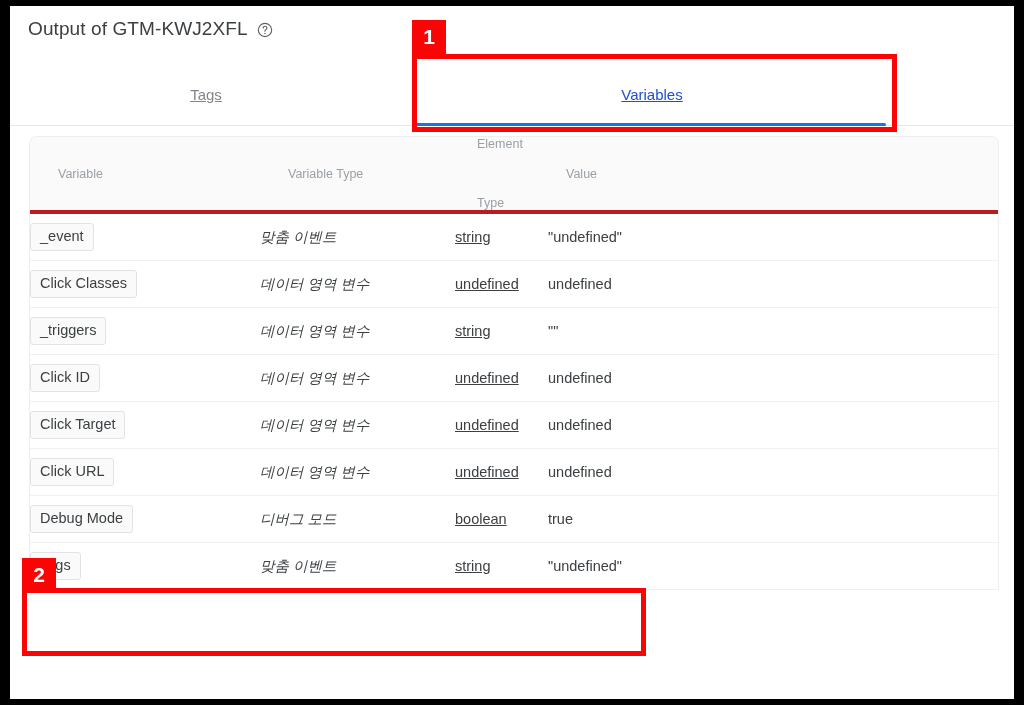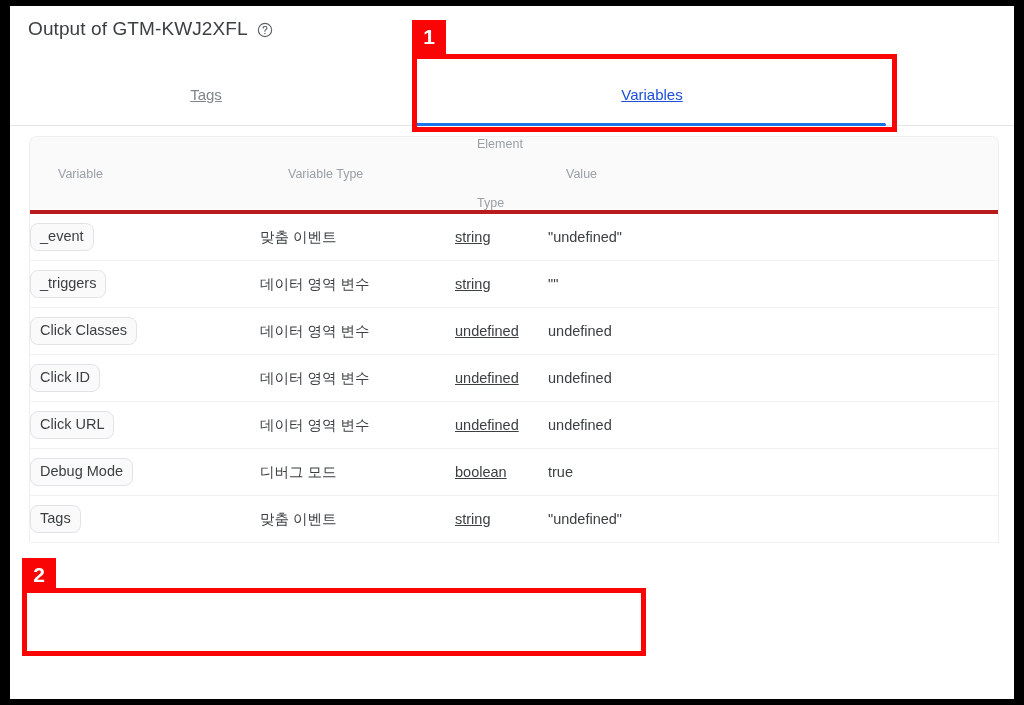--- a/index.html
+++ b/index.html
@@ -140,29 +140,29 @@
   table.vars tbody td {
     height: 46px;
     padding: 0;
     font-size: 14.5px;
     color: #3c4043;
     vertical-align: middle;
     border-bottom: 1px solid #f0f1f3;
     background: #ffffff;
   }
   td.c-var-cell   { padding-left: 28px; }
-  td.c-type-cell  { padding-left: 28px; color: #3c4043; }
+  td.c-type-cell  { padding-left: 28px; color: #3c4043; font-style: italic; }
   td.c-ret-cell   { padding-left: 22px; text-decoration: underline; }
   td.c-val-cell   { padding-left: 18px; }
 
   .chip {
     display: inline-block;
     padding: 4px 9px 5px 9px;
     border: 1px solid #e1e3e6;
-    border-radius: 8px;
+    border-radius: 3px;
     background: #fafafa;
     font-size: 14.5px;
     color: #3c4043;
     line-height: 17px;
     white-space: nowrap;
     cursor: pointer;
   }
 
   
   .anno-box {
@@ -254,33 +254,39 @@
           </tr>
         </thead>
         <tbody>
             <tr>
               <td class="c-var-cell"><span class="chip">_event</span></td>
               <td class="c-type-cell">맞춤 이벤트</td>
               <td class="c-ret-cell">string</td>
               <td class="c-val-cell">"undefined"</td>
             </tr>
             <tr>
+              <td class="c-var-cell"><span class="chip">Click Classes</span></td>
+              <td class="c-type-cell">데이터 영역 변수</td>
+              <td class="c-ret-cell">undefined</td>
+              <td class="c-val-cell">undefined</td>
+            </tr>
+            <tr>
               <td class="c-var-cell"><span class="chip">_triggers</span></td>
               <td class="c-type-cell">데이터 영역 변수</td>
               <td class="c-ret-cell">string</td>
               <td class="c-val-cell">""</td>
             </tr>
             <tr>
-              <td class="c-var-cell"><span class="chip">Click Classes</span></td>
+              <td class="c-var-cell"><span class="chip">Click ID</span></td>
               <td class="c-type-cell">데이터 영역 변수</td>
               <td class="c-ret-cell">undefined</td>
               <td class="c-val-cell">undefined</td>
             </tr>
             <tr>
-              <td class="c-var-cell"><span class="chip">Click ID</span></td>
+              <td class="c-var-cell"><span class="chip">Click Target</span></td>
               <td class="c-type-cell">데이터 영역 변수</td>
               <td class="c-ret-cell">undefined</td>
               <td class="c-val-cell">undefined</td>
             </tr>
             <tr>
               <td class="c-var-cell"><span class="chip">Click URL</span></td>
               <td class="c-type-cell">데이터 영역 변수</td>
               <td class="c-ret-cell">undefined</td>
               <td class="c-val-cell">undefined</td>
             </tr>

